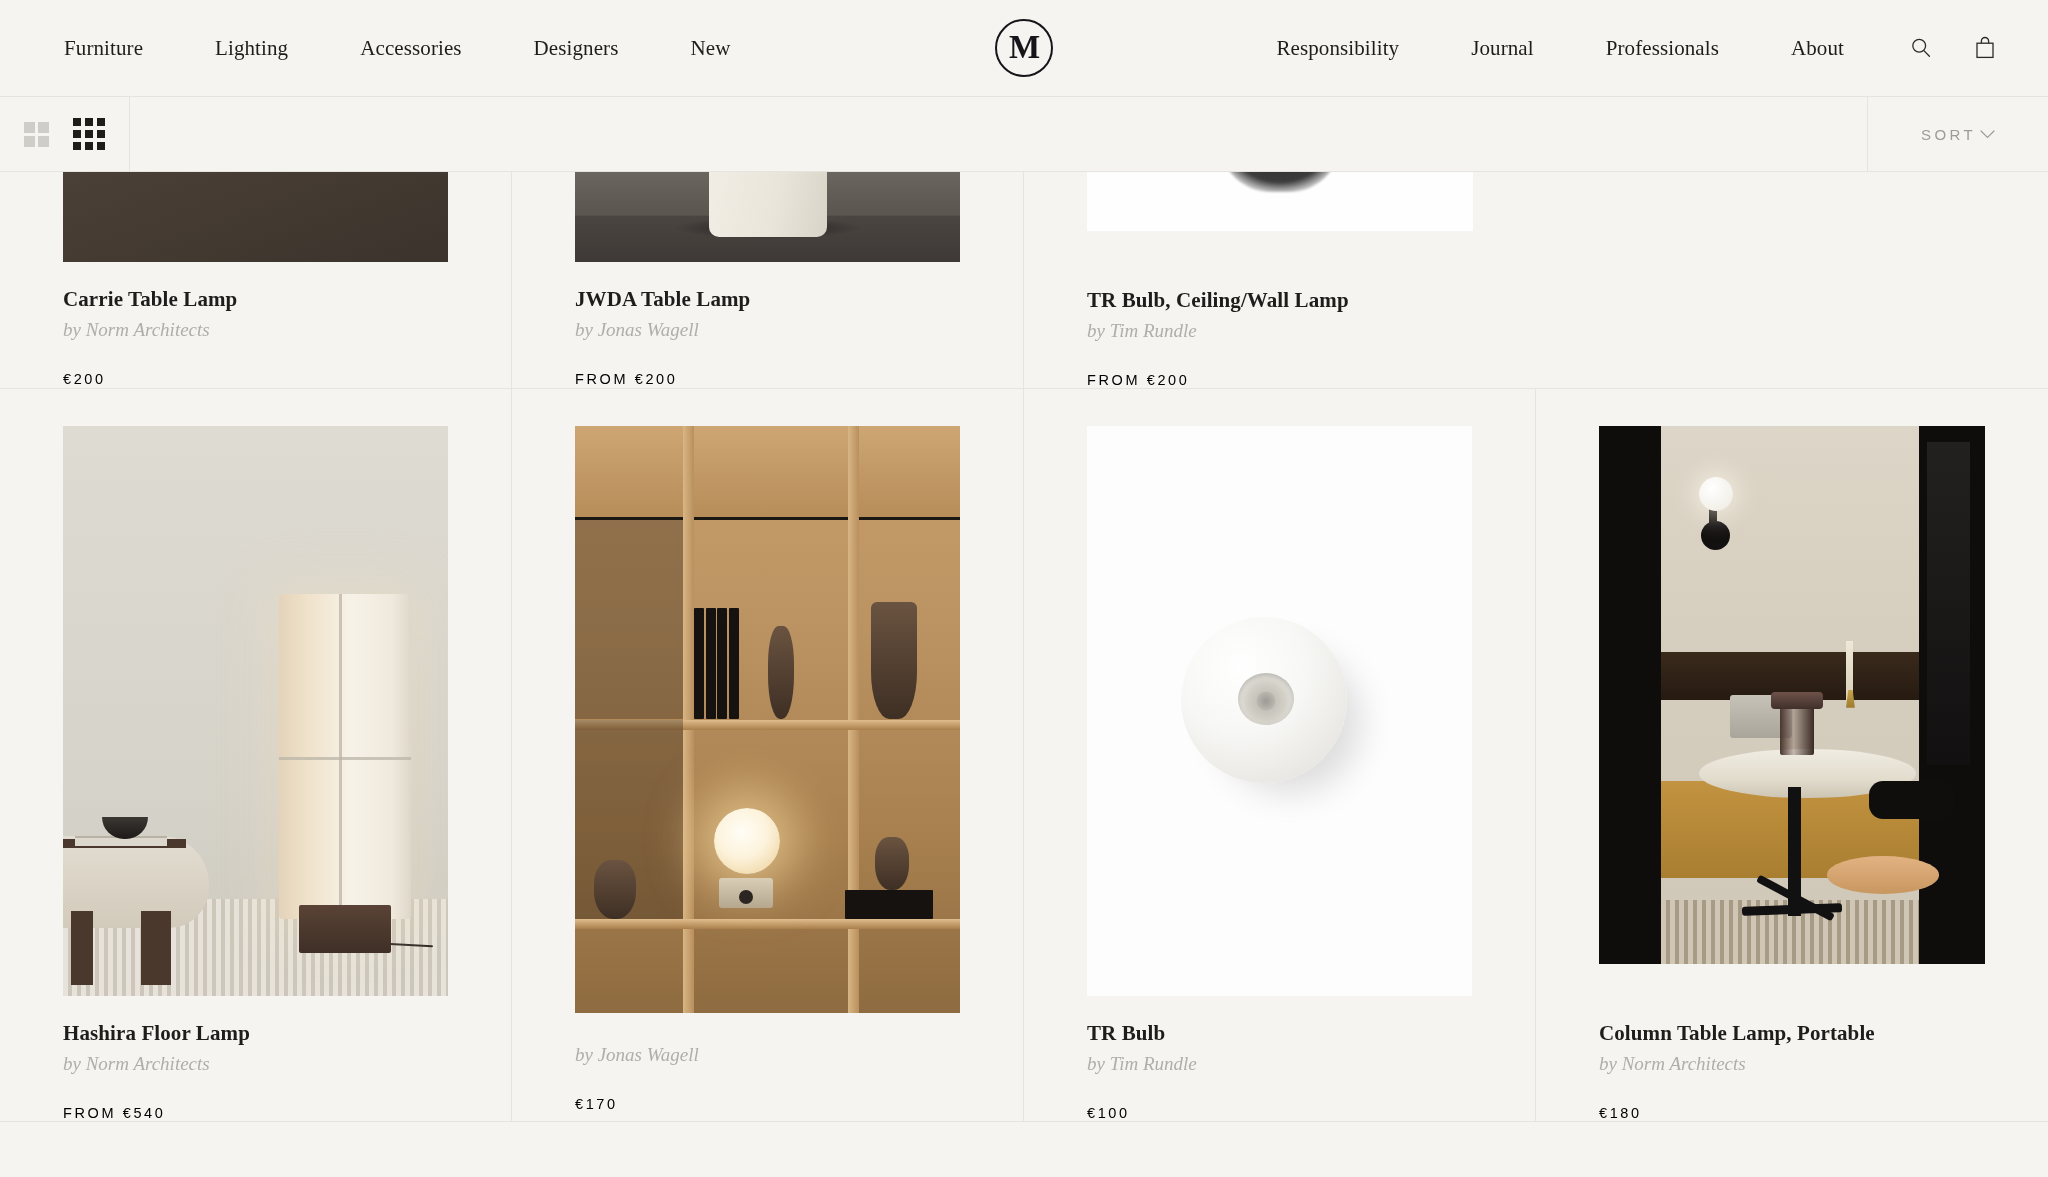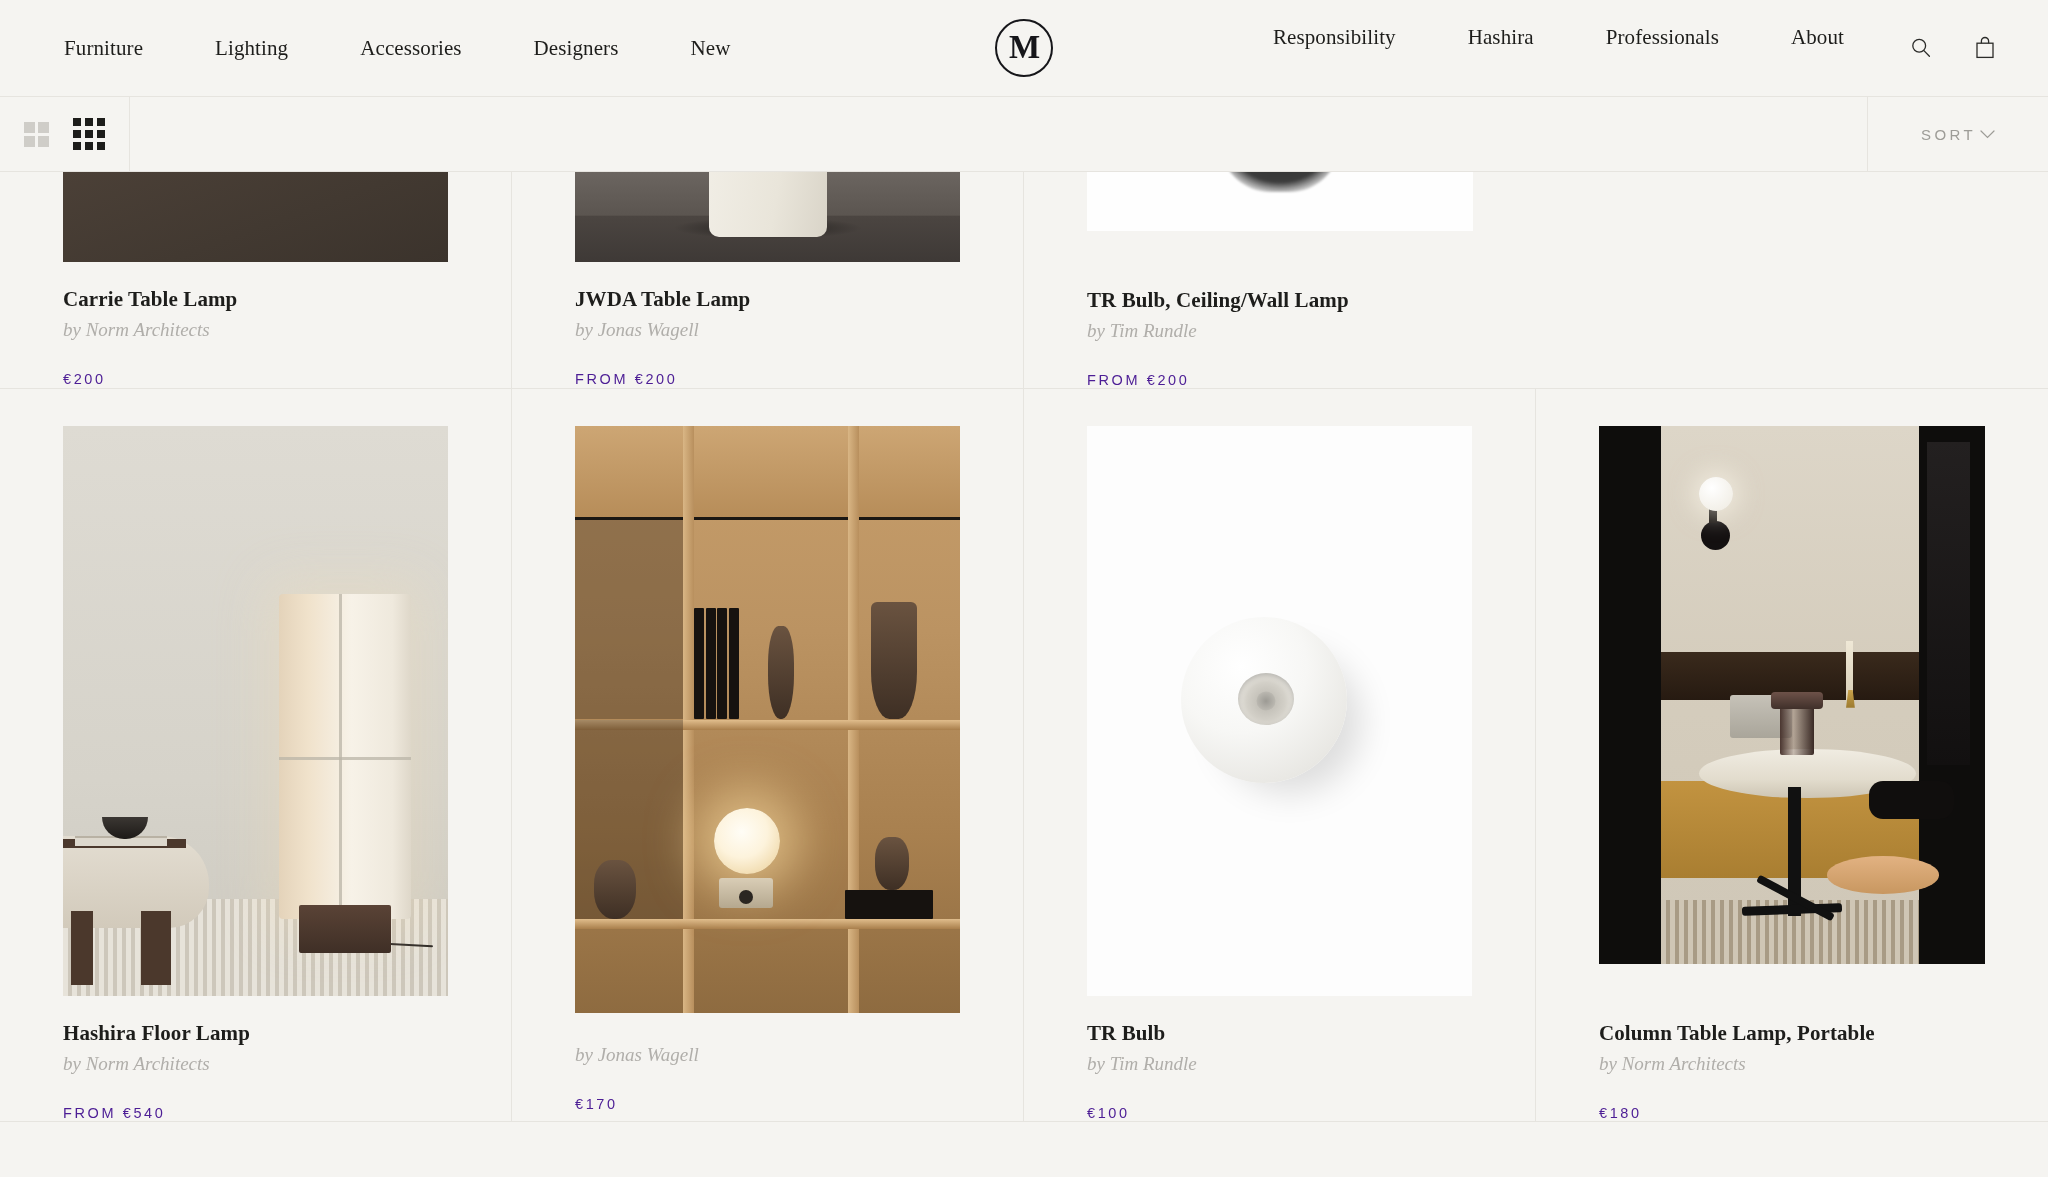--- a/index.html
+++ b/index.html
@@ -12,21 +12,21 @@
   body { position: relative; }
 
   
   .header {
     position: absolute; top: 0; left: 0; width: 2048px; height: 97px;
     background: #f5f4f1;
     display: flex; align-items: center;
     border-bottom: 1px solid #e6e4df;
   }
   .nav-left { display: flex; align-items: center; gap: 0; padding-left: 64px; }
-  .nav-right { display: flex; gap: 0; margin-left: auto; padding-right: 40px; }
+  .nav-right { display: flex; align-items: center; gap: 0; margin-left: auto; padding-right: 40px; }
   .nav-link {
     font-size: 21px; color: #1d1d1b; letter-spacing: .1px;
     padding: 0 36px; cursor: pointer; white-space: nowrap;
     font-family: "Liberation Serif", serif;
   }
   .nav-left .nav-link:first-child { padding-left: 0; }
 
   .logo-wrap {
     position: absolute; left: 50%; top: 50%;
     transform: translate(-50%, -50%);
@@ -118,21 +118,21 @@
     font-size: 21px; font-weight: 700; color: #1d1d1b;
     letter-spacing: .1px; line-height: 1.25;
   }
   .p-designer {
     font-size: 19px; font-style: italic; color: #b0aeaa;
     margin-top: 6px; line-height: 1.3;
   }
   .p-price {
     font-family: "Liberation Sans", sans-serif;
     font-size: 14.5px; letter-spacing: 2.6px;
-    color: #4c1d95; margin-top: 28px;
+    color: #000000; margin-top: 28px;
   }
 
   
   
   .ph-carrie { background: linear-gradient(160deg, #4b4037 0%, #423931 55%, #3b332c 100%); }
 
   
   .ph-jwda {
     background: linear-gradient(180deg, #6b6560 0%, #5b5550 48%, #4b4541 49%, #3e3936 100%);
   }
@@ -408,21 +408,21 @@
   </nav>
 
   <div class="logo-wrap">
     <div class="logo-circle">
       <span class="logo-letter">M</span>
     </div>
   </div>
 
   <nav class="nav-right">
     <span class="nav-link">Responsibility</span>
-    <span class="nav-link">Hashira</span>
+    <span class="nav-link">Journal</span>
     <span class="nav-link">Professionals</span>
     <span class="nav-link">About</span>
 
     <div class="icon-btn">
       <svg width="24" height="24" viewBox="0 0 24 24" fill="none" stroke="#2b2b29" stroke-width="1.3">
         <circle cx="10.2" cy="9.8" r="6.4"></circle>
         <line x1="14.9" y1="14.6" x2="20.4" y2="20.3" stroke-linecap="round"></line>
       </svg>
     </div>
     <div class="icon-btn">

